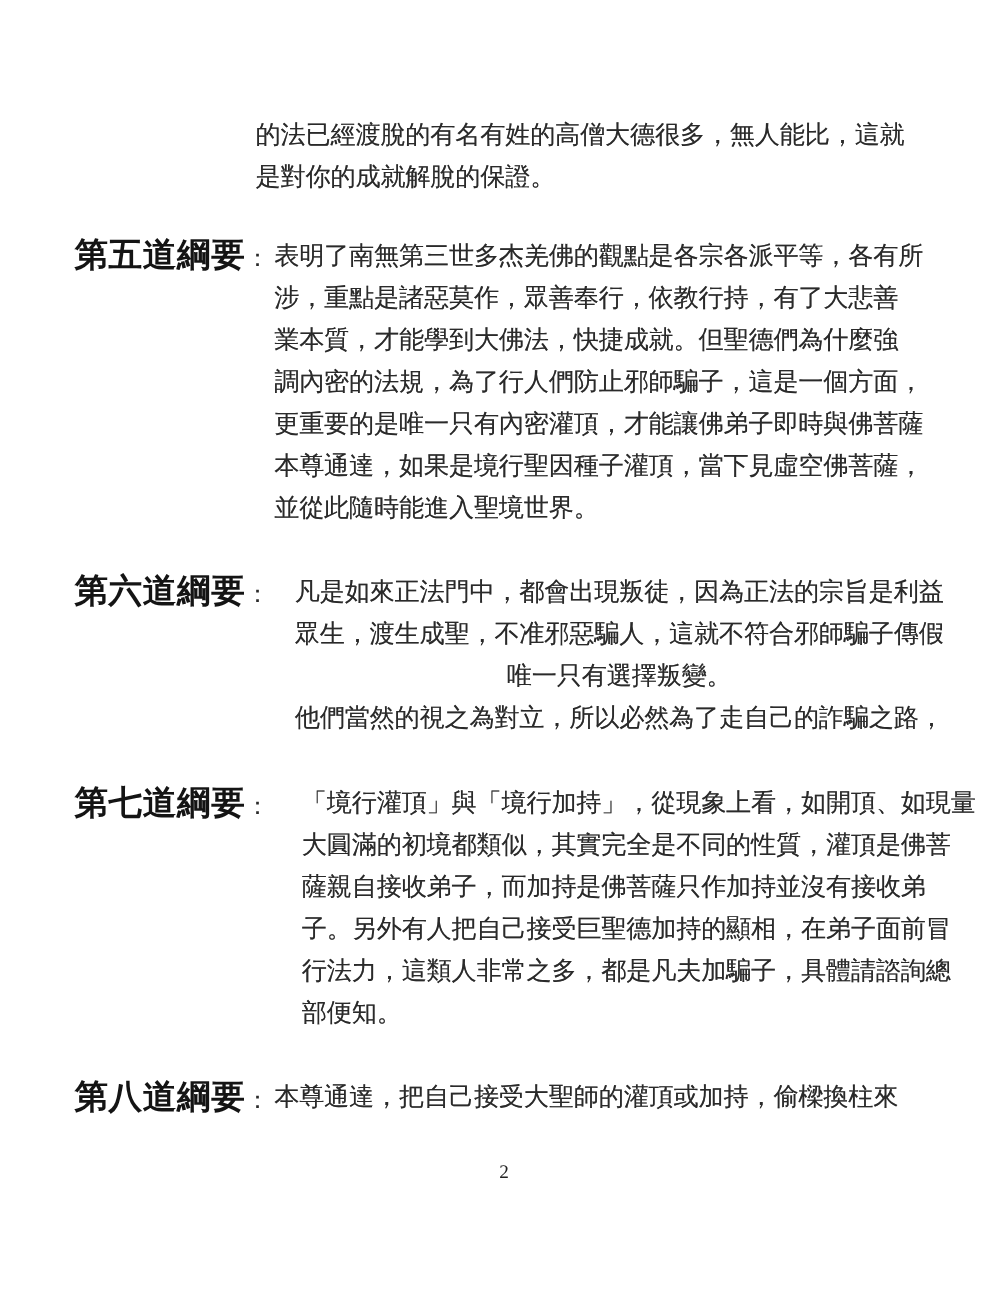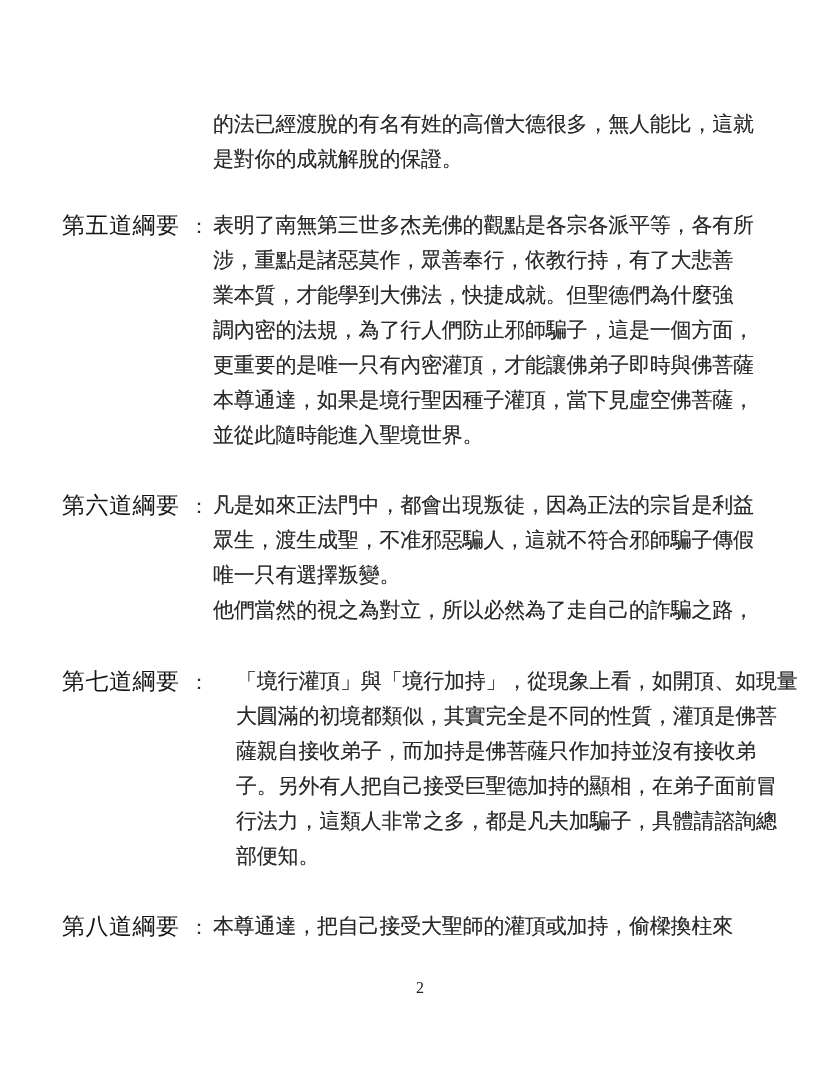--- a/index.html
+++ b/index.html
@@ -15,38 +15,37 @@
     color: #262626;
   }
   .page {
     box-sizing: border-box;
     width: 840px;
     padding: 95px 0 0 62px;
   }
   .block {
     display: flex;
     align-items: flex-start;
-    margin-top: 12px;
   }
   .block.s5 { margin-top: 31px; }
-  .block.s6 { margin-top: 35px; }
+  .block.s6 { margin-top: 35px; text-align: center; }
   .block.s7 { margin-top: 36px; gap: 23px; }
   .block.s8 { margin-top: 35px; }
   .head {
     box-sizing: border-box;
     flex: 0 0 151px;
     display: flex;
     justify-content: space-between;
     align-items: baseline;
     line-height: 35px;
     white-space: nowrap;
   }
   .head .h {
-    font-size: 23px;
-    font-weight: 400;
+    font-size: 28px;
+    font-weight: 700;
     color: #141414;
     letter-spacing: 0.5px;
   }
   .head .colon {
     font-size: 20px;
     color: #2a2a2a;
     padding-right: 4px;
   }
   .bodycol {
     width: 575px;

